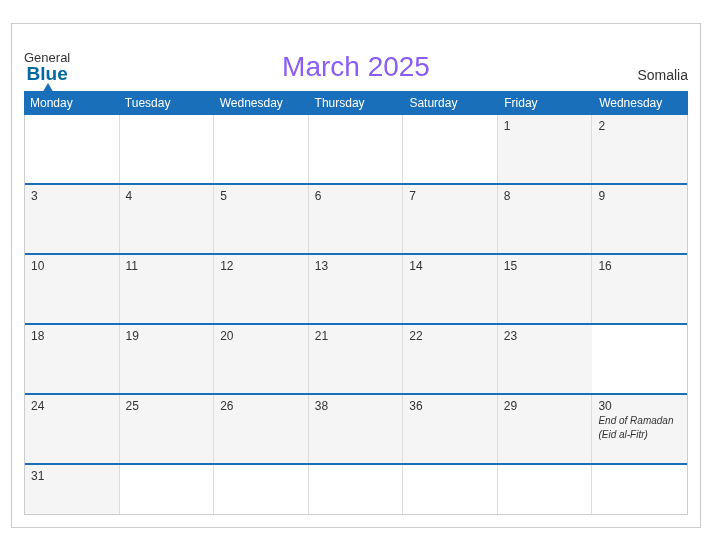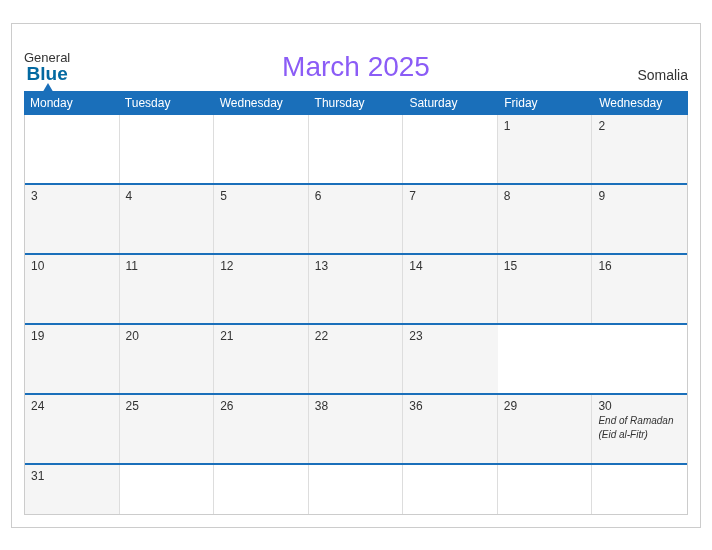--- a/index.html
+++ b/index.html
@@ -212,20 +212,23 @@
       <div class="day-cell">
           <span class="day-num">15</span>
         </div>
       <div class="day-cell">
           <span class="day-num">16</span>
         </div>
     </div>
 
     <div class="week-row">
       <div class="day-cell">
+          <span class="day-num">18</span>
+        </div>
+      <div class="day-cell">
           <span class="day-num">19</span>
         </div>
       <div class="day-cell">
           <span class="day-num">20</span>
         </div>
       <div class="day-cell">
           <span class="day-num">21</span>
         </div>
       <div class="day-cell">
           <span class="day-num">22</span>

